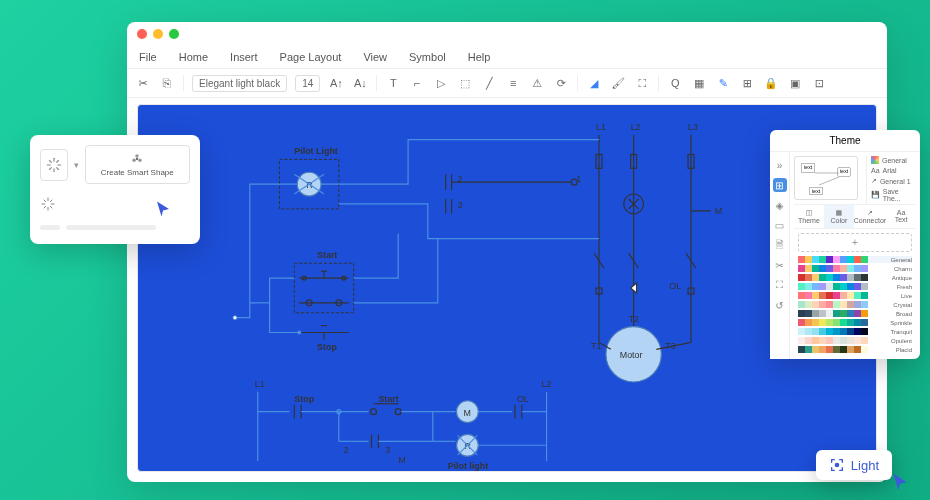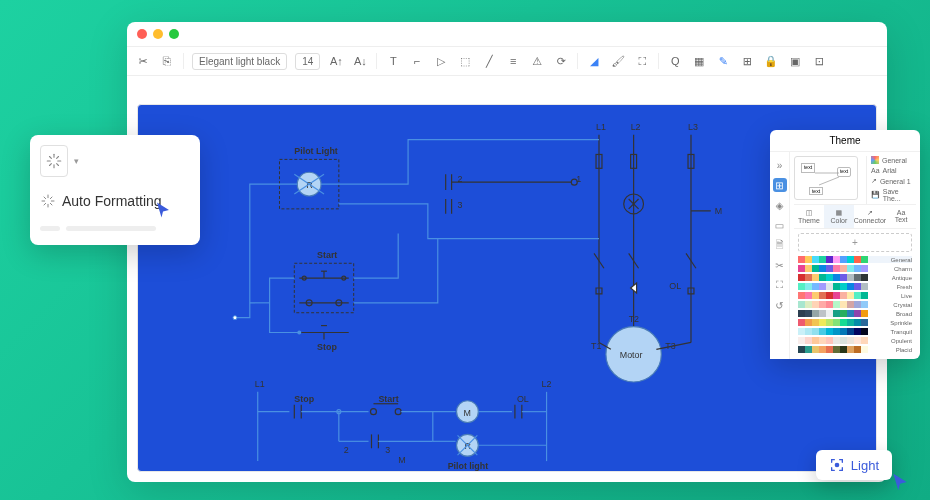--- a/index.html
+++ b/index.html
@@ -65,20 +65,29 @@
 .topinfo{display:flex;gap:4px}
 </style>
 </head>
 <body>
 
 <div class="window">
   <div class="titlebar">
     <div class="dot r"></div>
     <div class="dot y"></div>
     <div class="dot g"></div>
+  </div>
+  <div class="menubar">
+    <span>File</span>
+    <span>Home</span>
+    <span>Insert</span>
+    <span>Page Layout</span>
+    <span>View</span>
+    <span>Symbol</span>
+    <span>Help</span>
   </div>
   <div class="toolbar">
     <div class="ico">✂</div>
     <div class="ico">⎘</div>
     <div class="sep"></div>
     <div class="sel">Elegant light black</div>
     <div class="sel">14</div>
     <div class="ico">A↑</div>
     <div class="ico">A↓</div>
     <div class="sep"></div>
@@ -263,35 +272,45 @@
             <line x1="3" y1="12" x2="7" y2="12"></line>
             <line x1="17" y1="12" x2="21" y2="12"></line>
             <line x1="6" y1="6" x2="8.5" y2="8.5"></line>
             <line x1="15.5" y1="15.5" x2="18" y2="18"></line>
             <line x1="6" y1="18" x2="8.5" y2="15.5"></line>
             <line x1="15.5" y1="8.5" x2="18" y2="6"></line>
           </g>
         </svg>
     </div>
     <div style="font-size:9px;color:#999">▾</div>
+    <div class="btn" style="flex:1">
+      <svg width="14" height="14" viewBox="0 0 24 24">
+          <g fill="#999">
+            <circle cx="12" cy="7" r="3"></circle>
+            <circle cx="7" cy="14" r="3"></circle>
+            <circle cx="17" cy="14" r="3"></circle>
+            <circle cx="12" cy="12" r="2" fill="#666"></circle>
+          </g>
+        </svg>
+      <span>Create Smart Shape</span>
+    </div>
   </div>
   <div style="display:flex;align-items:center;gap:6px;padding:4px 0">
     <svg width="16" height="16" viewBox="0 0 24 24">
         <g stroke="#888" stroke-width="1.5" stroke-linecap="round">
           <line x1="12" y1="3" x2="12" y2="7"></line>
           <line x1="12" y1="17" x2="12" y2="21"></line>
           <line x1="3" y1="12" x2="7" y2="12"></line>
           <line x1="17" y1="12" x2="21" y2="12"></line>
           <line x1="6" y1="6" x2="8.5" y2="8.5"></line>
           <line x1="15.5" y1="15.5" x2="18" y2="18"></line>
           <line x1="6" y1="18" x2="8.5" y2="15.5"></line>
           <line x1="15.5" y1="8.5" x2="18" y2="6"></line>
         </g>
       </svg>
-    <h3>Auto Formatting</h3>
   </div>
   <svg class="cursor" viewBox="0 0 24 24">
       <path fill="#3b5bdb" d="M4 2 L20 12 L12 14 L10 22 Z"></path>
     </svg>
   <div><span class="bar bar1"></span><span class="bar bar2"></span></div>
 </div>
 
 <div class="theme">
   <div class="ttl">Theme</div>
   <div class="body">

